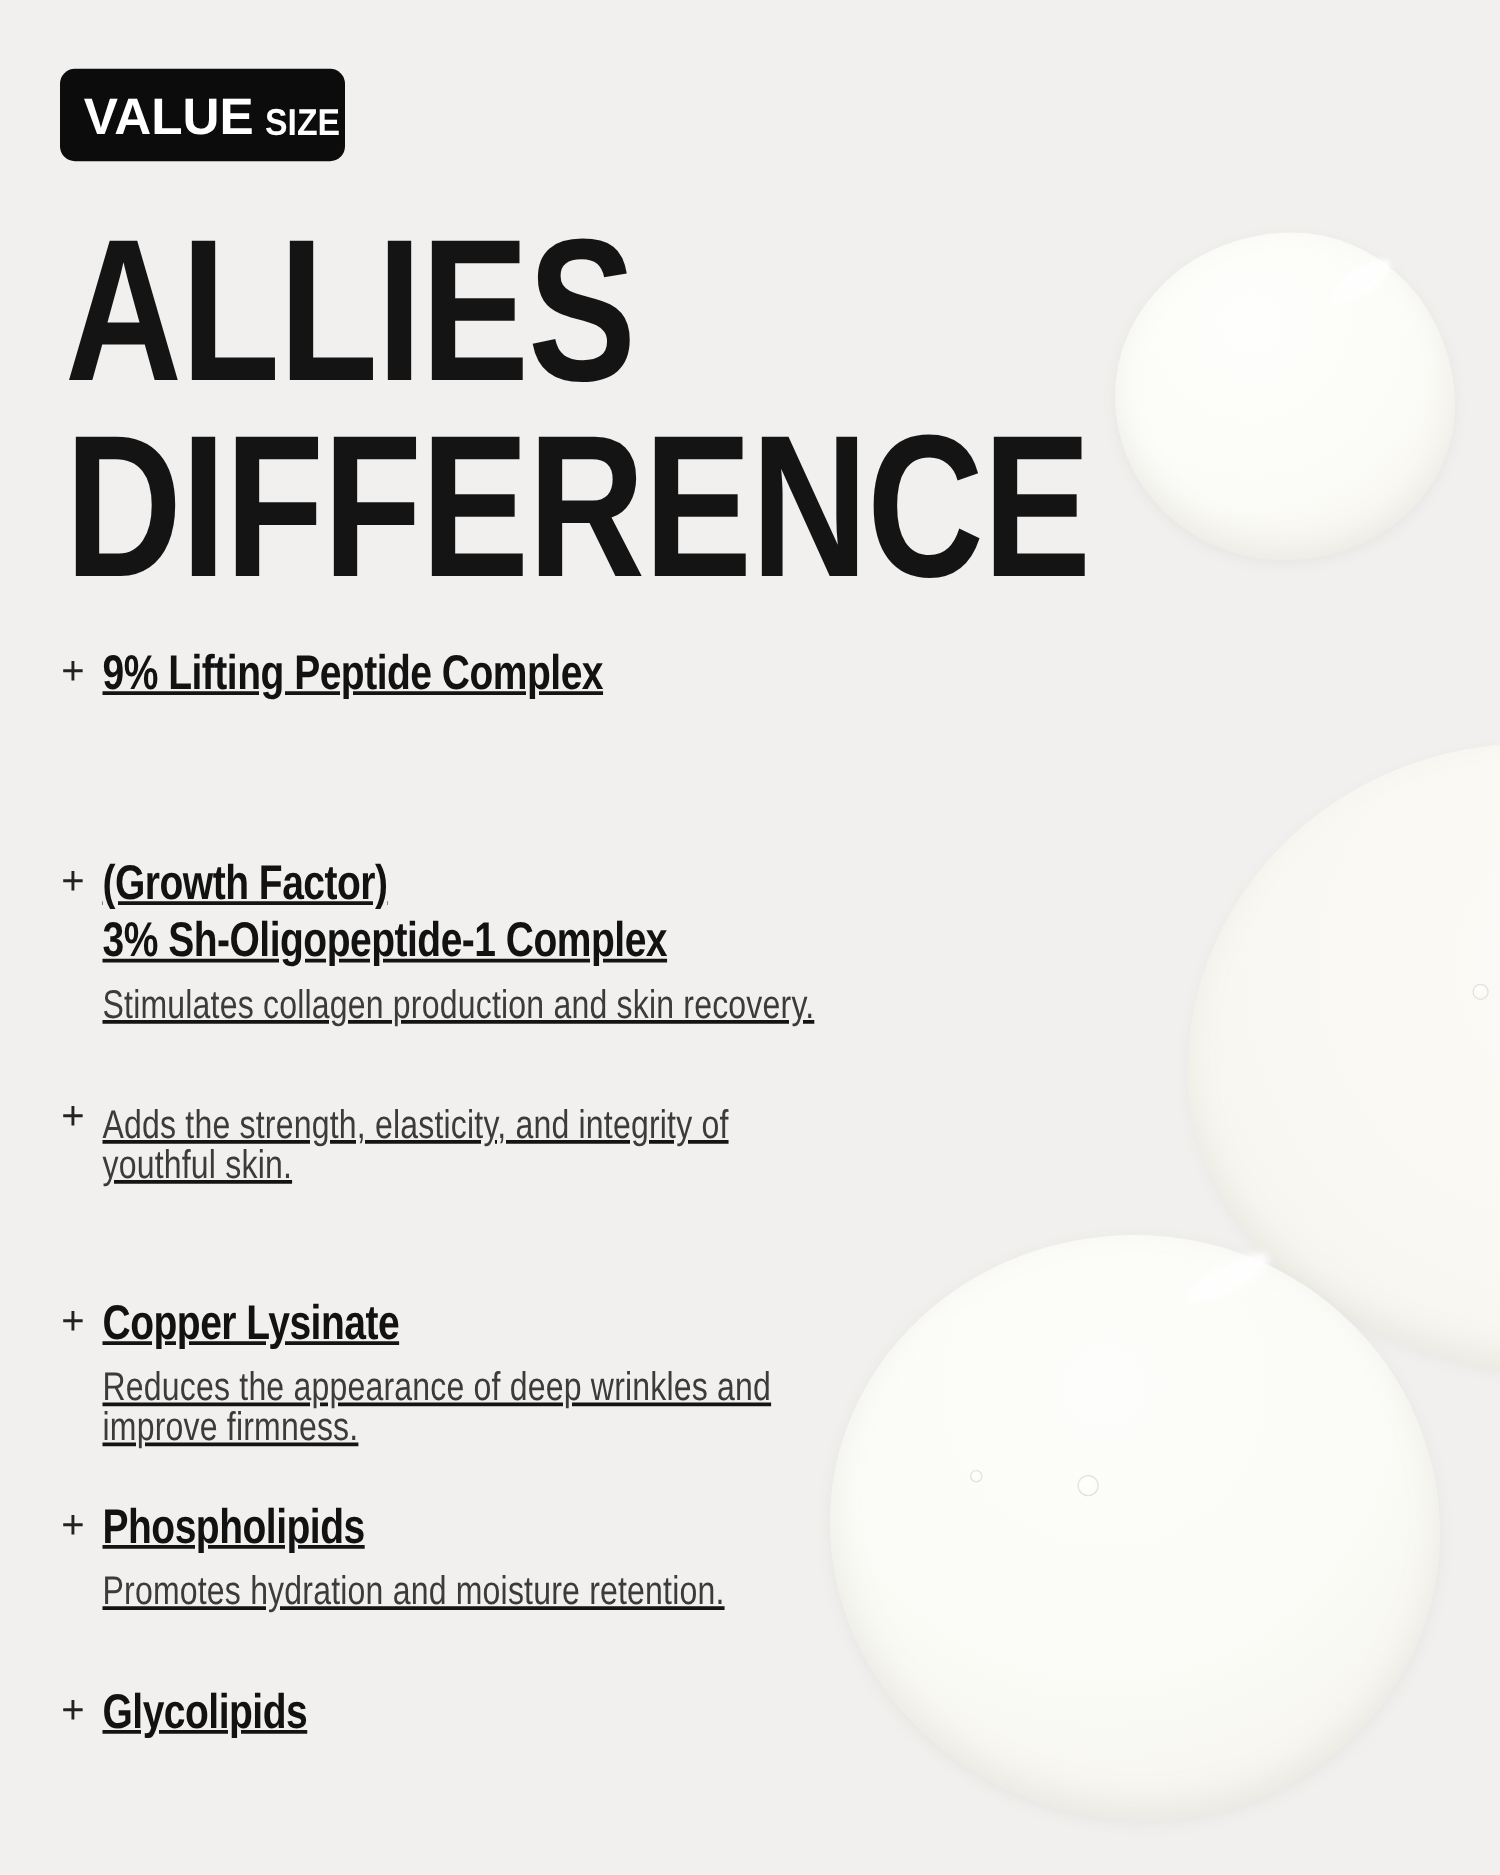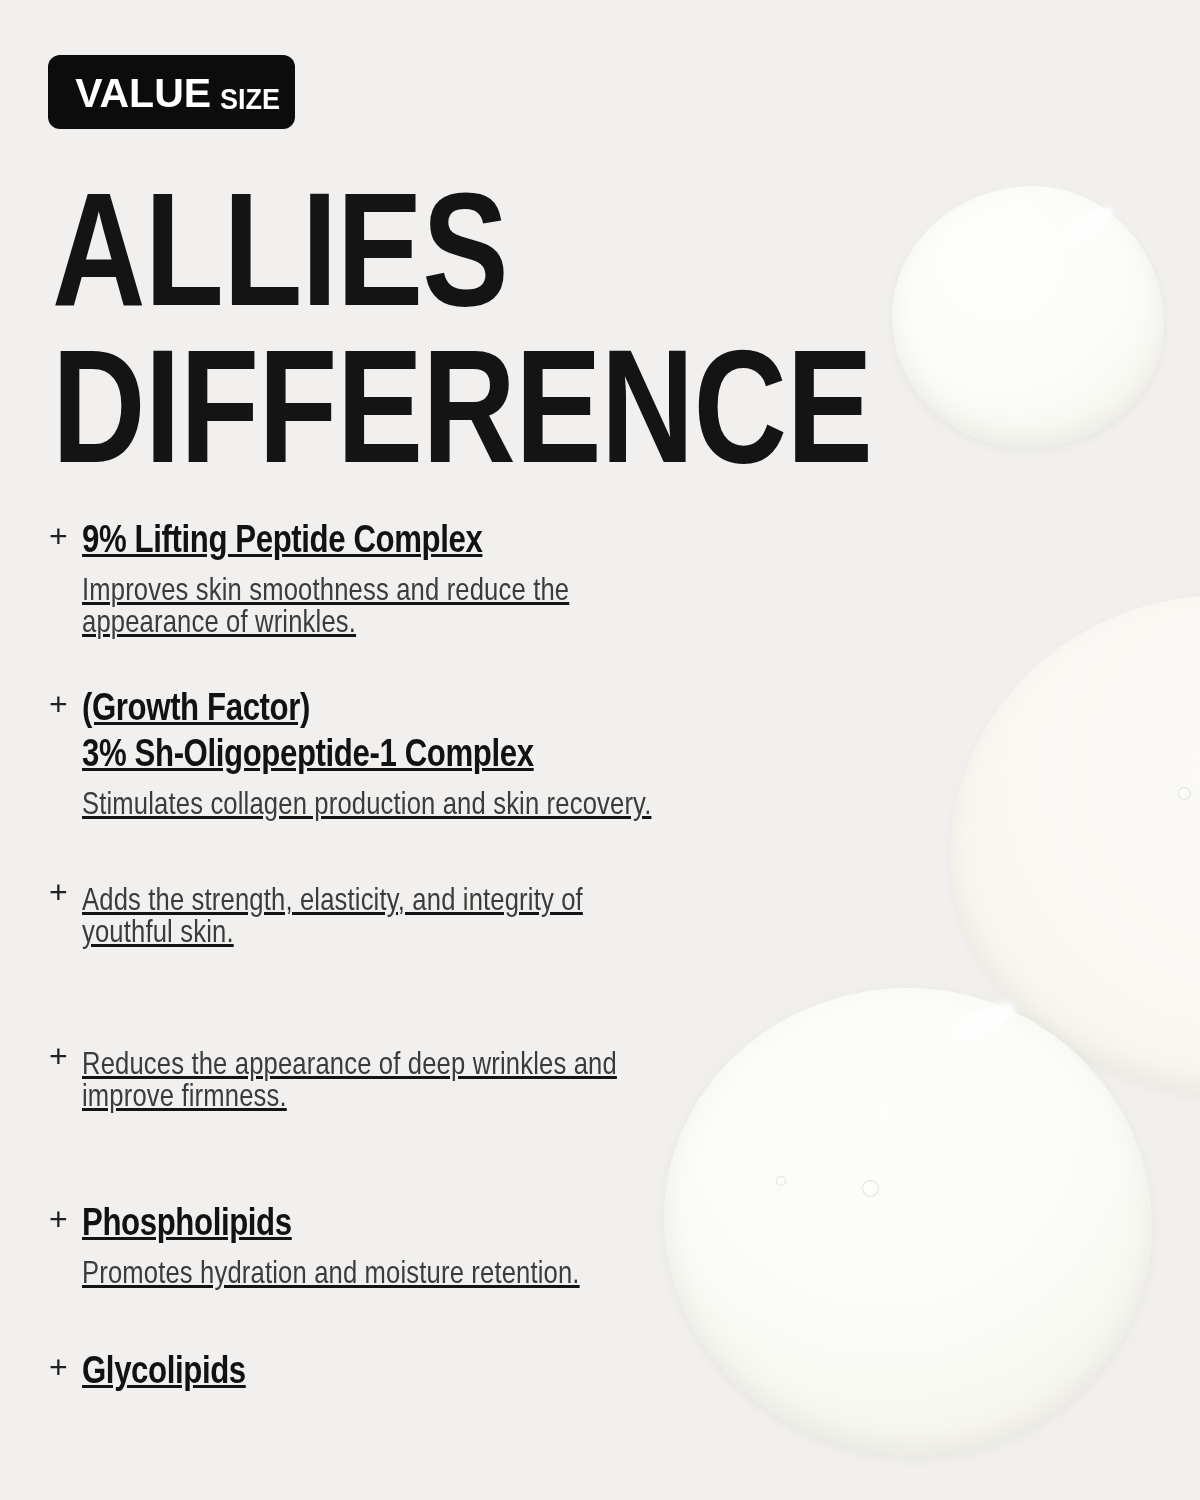--- a/index.html
+++ b/index.html
@@ -36,25 +36,24 @@
   .hl-bottom{left:58%;top:5%;width:72px;height:22px;border-radius:50%;transform:rotate(-28deg);filter:blur(3px);}
   .bubble{position:absolute;border-radius:50%;border:1px solid rgba(185,183,172,0.38);
     background:radial-gradient(circle at 35% 30%, rgba(255,255,255,0.9), rgba(255,255,255,0) 70%);}
   .bubble-a{left:198px;top:192px;width:15px;height:15px;}
   .bubble-b{left:112px;top:188px;width:8px;height:8px;}
   .bubble-c{left:228px;top:192px;width:11px;height:11px;}
   
   .cx{display:block;transform:scaleX(0.80);transform-origin:left top;white-space:nowrap;}
   
   .badge{
-    position:absolute;left:48px;top:55px;width:247px;height:74px;
+    position:absolute;left:48px;top:55px;width:228px;height:74px;
     background:#0c0c0c;border-radius:12px;
     display:flex;align-items:baseline;box-sizing:border-box;
     padding-left:19px;
-    justify-content:center;
   }
   .badge{align-items:flex-end;padding-bottom:15px;}
   .badge-primary{font-size:41px;font-weight:700;color:#ffffff;letter-spacing:0px;line-height:1;}
   .badge-secondary{font-size:30px;font-weight:700;color:#ffffff;margin-left:9px;line-height:1;
     display:inline-block;transform:scaleX(0.9);transform-origin:left bottom;}
   
   .title{position:absolute;left:40px;top:158px;margin:12px;font-weight:700;}
   .title-line{font-size:162px;line-height:157px;letter-spacing:-1px;color:#141414;}
   
   .item{position:absolute;left:48px;width:700px;}
@@ -96,24 +95,20 @@
     <span class="title-line cx">ALLIES</span>
     <span class="title-line cx">DIFFERENCE</span>
   </h1>
 
   <div class="item i1">
     <span class="marker">+</span>
     <div class="item-text">
       <div class="item-heading">
         <span class="cx">9% Lifting Peptide Complex</span>
       </div>
-      <div class="item-body">
-        <span class="cx">Improves skin smoothness and reduce the</span>
-        <span class="cx">appearance of wrinkles.</span>
-      </div>
     </div>
   </div>
 
   <div class="item i2">
     <span class="marker">+</span>
     <div class="item-text">
       <div class="item-heading">
         <span class="cx">(Growth Factor)</span>
         <span class="cx">3% Sh-Oligopeptide-1 Complex</span>
       </div>
@@ -129,20 +124,23 @@
       <div class="item-body">
         <span class="cx">Adds the strength, elasticity, and integrity of</span>
         <span class="cx">youthful skin.</span>
       </div>
     </div>
   </div>
 
   <div class="item i4">
     <span class="marker">+</span>
     <div class="item-text">
+      <div class="item-heading">
+        <span class="cx">Copper Lysinate</span>
+      </div>
       <div class="item-body">
         <span class="cx">Reduces the appearance of deep wrinkles and</span>
         <span class="cx">improve firmness.</span>
       </div>
     </div>
   </div>
 
   <div class="item i5">
     <span class="marker">+</span>
     <div class="item-text">

